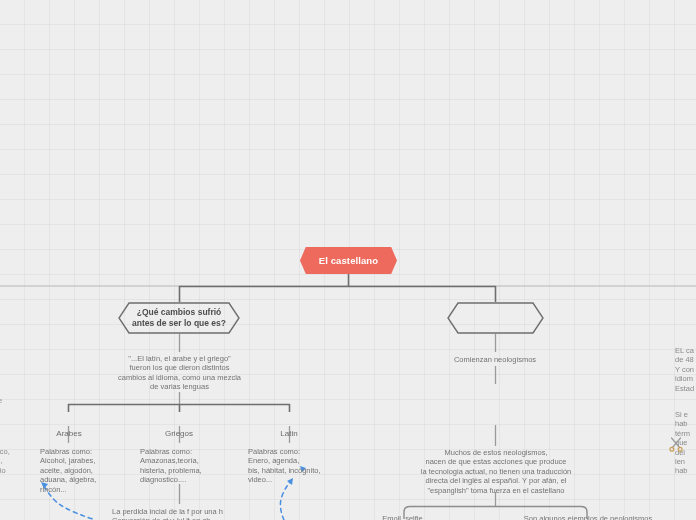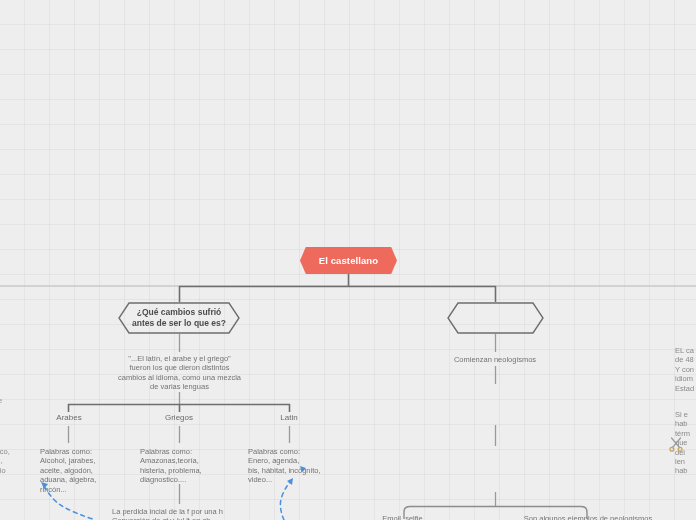--- a/index.html
+++ b/index.html
@@ -91,21 +91,21 @@
   
   .leaf {
     position: absolute;
     color: #737373;
     font-size: 7.5px;
     line-height: 9.4px;
     white-space: pre-line;
   }
   .leaf.center { text-align: center; }
   .leaf.left   { text-align: left; }
-  .leaf.label  { color: #6b6b6b; font-size: 8px; text-align: center; }
+  .leaf.label  { color: #6b6b6b; font-size: 8px; text-align: center; margin-top: 16px; }
 
   
   .clipped {
     position: absolute;
     color: #8a8a8a;
     font-size: 7.5px;
     line-height: 9.4px;
     white-space: pre-line;
     overflow: hidden;
   }
@@ -203,20 +203,25 @@
 Enero, agenda,
 bis, hábitat, incógnito,
 video...</div>
 
   <div class="leaf left" style="left:112px; top:507px; width:150px;">La perdida incial de la f por una h
 Conversión de ct y /ul lt en ch</div>
 
   <div class="leaf center" style="left:425px; top:355px; width:140px;">Comienzan neologismos</div>
 
 
+  <div class="leaf center" style="left:402px; top:448px; width:188px;">Muchos de estos neologismos,
+nacen de que estas acciones que produce
+la tecnologia actual, no tienen una traducción
+directa del inglés al español. Y por afán, el
+"espanglish" toma fuerza en el castellano</div>
 
   <div class="leaf center" style="left:355px; top:514px; width:95px;">Emoil, selfie</div>
 
   <div class="leaf center" style="left:498px; top:514px; width:180px;">Son algunos ejemplos de neologismos</div>
 
   <div class="clipped" style="left:-2px; top:396px; width:12px;">e</div>
 
   <div class="clipped" style="left:-4px; top:447px; width:22px;">sco,
 o,
 sio</div>

